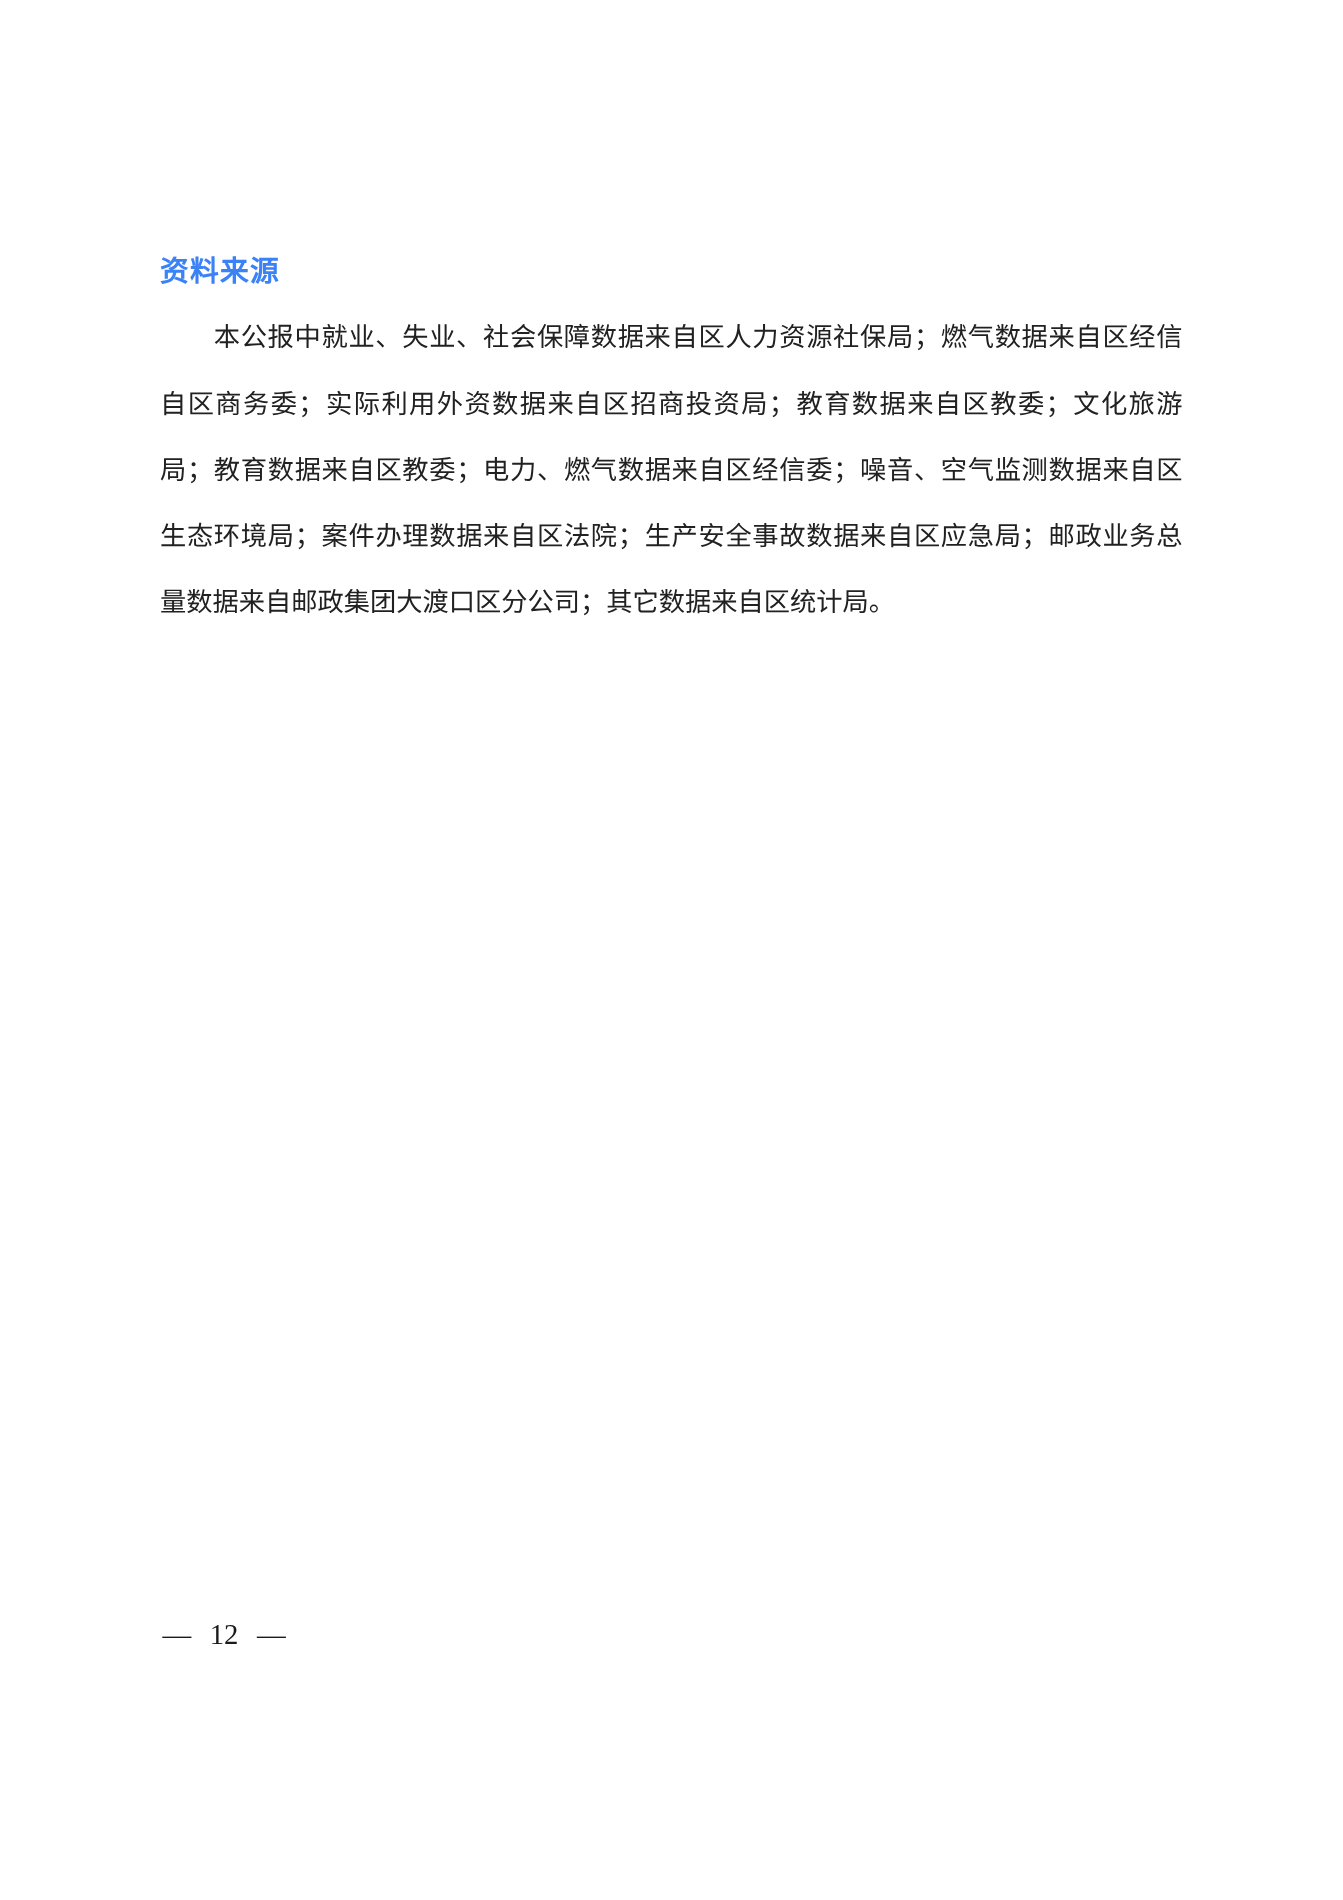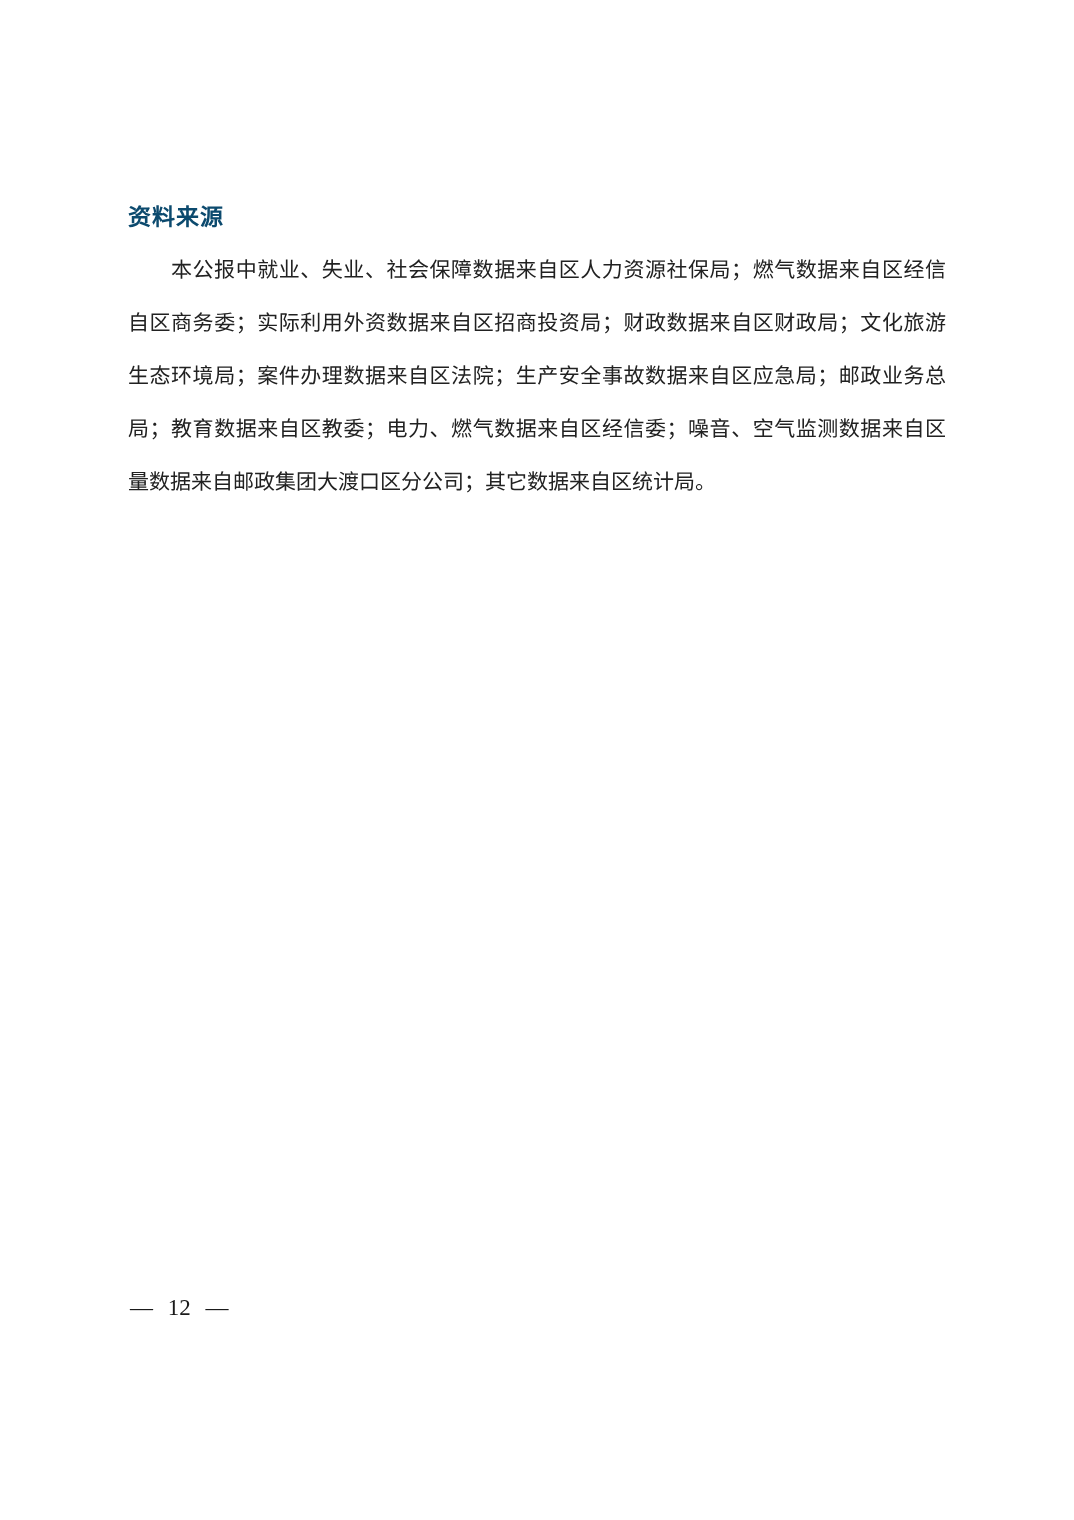--- a/index.html
+++ b/index.html
@@ -18,21 +18,21 @@
   .heading {
     position: absolute;
     left: 128px;
     top: 191px;
     width: 818px;
     margin: 0;
     font-family: "Liberation Sans", "DejaVu Sans", sans-serif;
     font-weight: bold;
     font-size: 23px;
     line-height: 53px;
-    color: #0c4a6e;
+    color: #3b82f6;
     letter-spacing: 1px;
   }
   .paragraph {
     position: absolute;
     left: 128px;
     top: 244px;
     width: 818px;
     font-family: "Liberation Serif", "DejaVu Serif", serif;
     font-size: 21px;
     line-height: 53px;
@@ -64,21 +64,21 @@
 </style>
 </head>
 <body>
 
 <div class="page">
 
   <h2 class="heading">资料来源</h2>
 
   <div class="paragraph">
       <div class="line">本公报中就业、失业、社会保障数据来自区人力资源社保局；燃气数据来自区经信委</div>
-      <div class="line">自区商务委；实际利用外资数据来自区招商投资局；财政数据来自区财政局；文化旅游</div>
+      <div class="line">自区商务委；实际利用外资数据来自区招商投资局；教育数据来自区教委；文化旅游</div>
+      <div class="line">局；教育数据来自区教委；电力、燃气数据来自区经信委；噪音、空气监测数据来自区</div>
       <div class="line">生态环境局；案件办理数据来自区法院；生产安全事故数据来自区应急局；邮政业务总</div>
-      <div class="line">局；教育数据来自区教委；电力、燃气数据来自区经信委；噪音、空气监测数据来自区</div>
       <div class="line">量数据来自邮政集团大渡口区分公司；其它数据来自区统计局。</div>
     </div>
 
   <div class="page-number">— 12 —</div>
 
 </div>
 
 </body></html>

